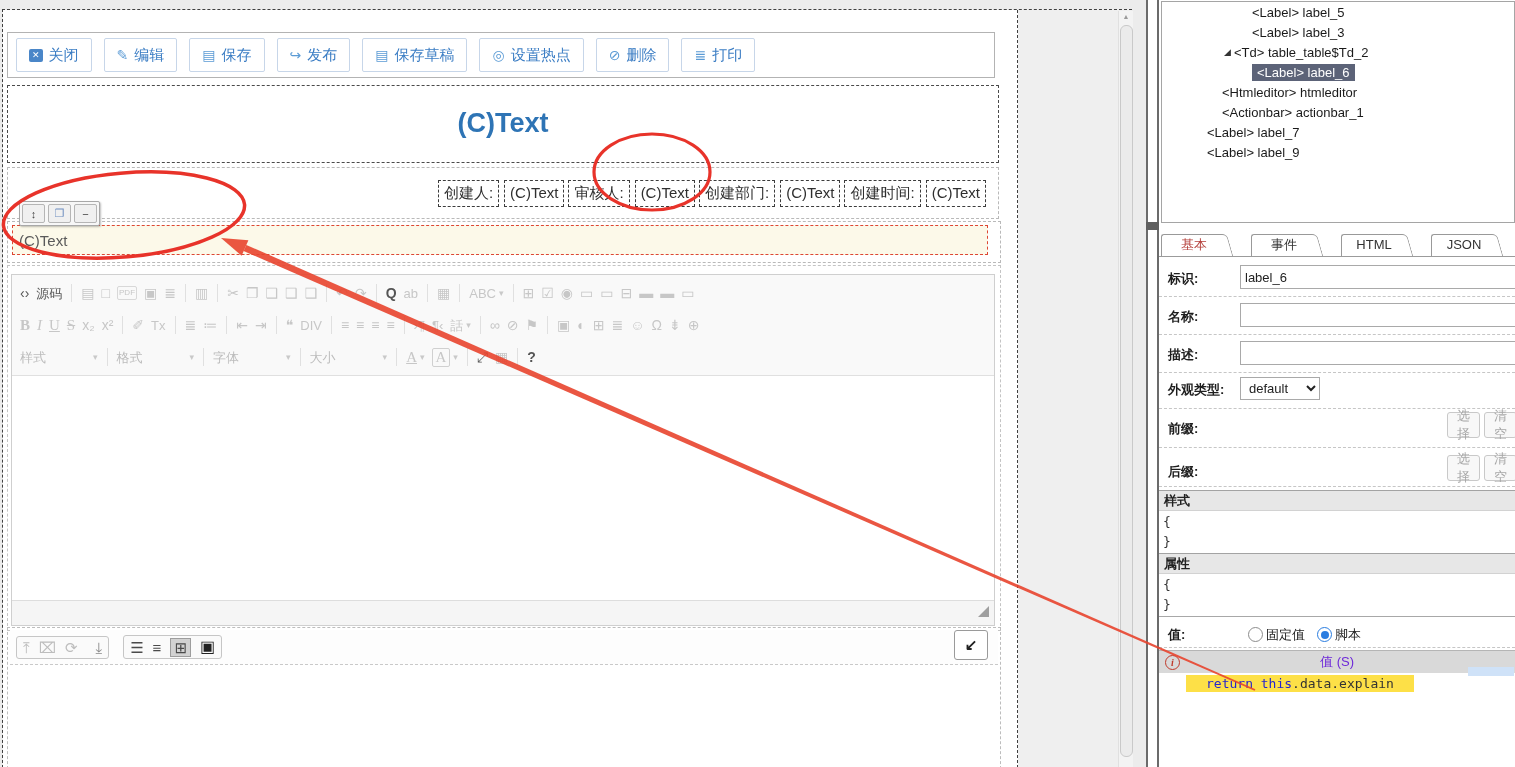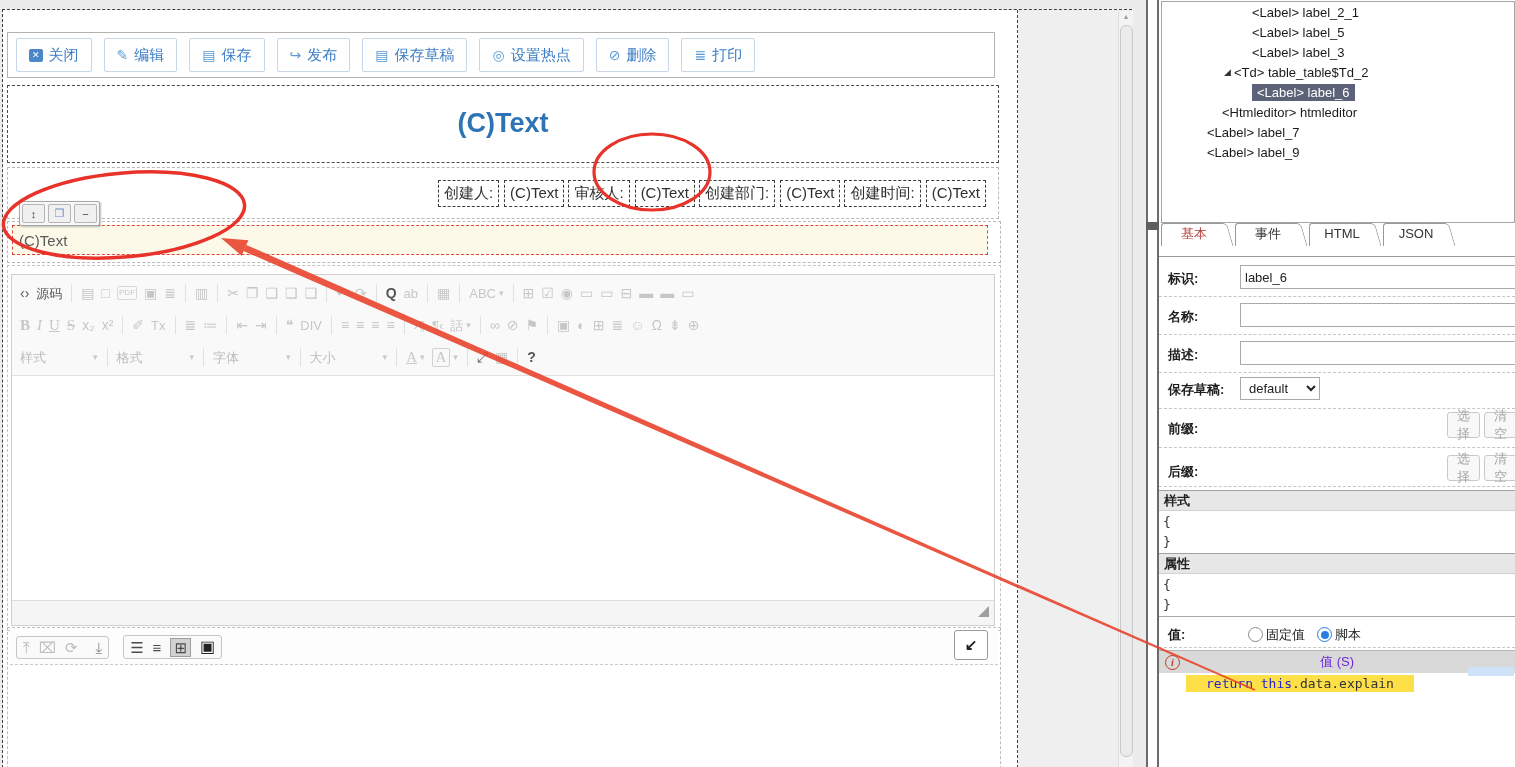--- a/index.html
+++ b/index.html
@@ -91,21 +91,21 @@
   #treebox{position:absolute;left:2px;top:1px;width:352px;height:220px;border:1px solid #a5a5a5;
         overflow:hidden;background:#fff}
   .ti{height:20px;display:flex;align-items:center;font-size:13px;color:#1a1a1a;white-space:pre;cursor:default}
   .ti.ind1{padding-left:42px}
   .ti.ind2{padding-left:57px}
   .ti.ind2c{padding-left:62px}
   .ti.ind3{padding-left:87px}
   .ti .caret{font-size:9px;color:#333;margin-right:3px}
   .ti.selected .tlabel{background:#5c6378;color:#fff;padding:1px 5px}
   
-  #tabs{position:absolute;left:2px;top:0;display:flex;gap:8px;height:22px}
+  #tabs{position:absolute;left:2px;top:11px;display:flex;gap:24px;height:22px}
   #tabsline{position:absolute;left:0;top:33px;width:356px;border-top:1px solid #9b9b9b}
   .tab{position:relative;width:66px;height:22px}
   .tab::before{content:"";position:absolute;left:0;top:0;bottom:-1px;right:12px;background:#fff;
         border:1px solid #999;border-bottom:none;border-right:none;border-radius:3px 0 0 0}
   .tab::after{content:"";position:absolute;top:0;bottom:-1px;right:0;width:18px;background:#fff;
         border-top:1px solid #999;border-right:1px solid #999;border-radius:0 5px 0 0;
         transform:skewX(16deg);transform-origin:top left}
   .tab .tabl{position:relative;z-index:2;display:block;text-align:center;line-height:22px;color:#333;font-size:13px}
   .tab.active .tabl{color:#b5413c}
   
@@ -374,44 +374,44 @@
   </div>
 </div>
 
 <div id="vsplit"></div>
 <div id="hsplit"></div>
 
 <div id="rpanel">
 
   <div id="treebox">
 
-  <div class="ti ind3">
-        <span class="caret"></span>
-        <span class="tlabel">&lt;Label&gt; label_2_1</span>
-      </div>
       <div class="ti ind3">
         <span class="caret"></span>
         <span class="tlabel">&lt;Label&gt; label_5</span>
       </div>
       <div class="ti ind3">
         <span class="caret"></span>
         <span class="tlabel">&lt;Label&gt; label_3</span>
       </div>
       <div class="ti ind2c">
         <span class="caret">◢</span>
         <span class="tlabel">&lt;Td&gt; table_table$Td_2</span>
       </div>
       <div class="ti ind3 selected">
         <span class="caret"></span>
         <span class="tlabel">&lt;Label&gt; label_6</span>
       </div>
       <div class="ti ind2">
         <span class="caret"></span>
         <span class="tlabel">&lt;Htmleditor&gt; htmleditor</span>
       </div>
+      <div class="ti ind2">
+        <span class="caret"></span>
+        <span class="tlabel">&lt;Actionbar&gt; actionbar_1</span>
+      </div>
       <div class="ti ind1">
         <span class="caret"></span>
         <span class="tlabel">&lt;Label&gt; label_7</span>
       </div>
       <div class="ti ind1">
         <span class="caret"></span>
         <span class="tlabel">&lt;Label&gt; label_9</span>
       </div>
     </div>
 
@@ -438,21 +438,21 @@
     <div class="hdash" style="top:73px"></div>
 
     <span class="flabel" style="top:85px">名称:</span>
     <input class="finput" style="top: 80px;" value="">
     <div class="hdash" style="top:111px"></div>
 
     <span class="flabel" style="top:123px">描述:</span>
     <input class="finput" style="top: 118px;" value="">
     <div class="hdash" style="top:149px"></div>
 
-    <span class="flabel" style="top:158px">保存草稿:</span>
+    <span class="flabel" style="top:158px">外观类型:</span>
     <select class="finput" style="top:154px;width:80px;height:23px">
       <option>default</option>
     </select>
     <div class="hdash" style="top:185px"></div>
 
     <span class="flabel" style="top:197px">前缀:</span>
     <button class="pbtn" style="left:288px;top:189px">选择</button>
     <button class="pbtn" style="left:325px;top:189px">清空</button>
     <div class="hdash" style="top:224px"></div>
 

